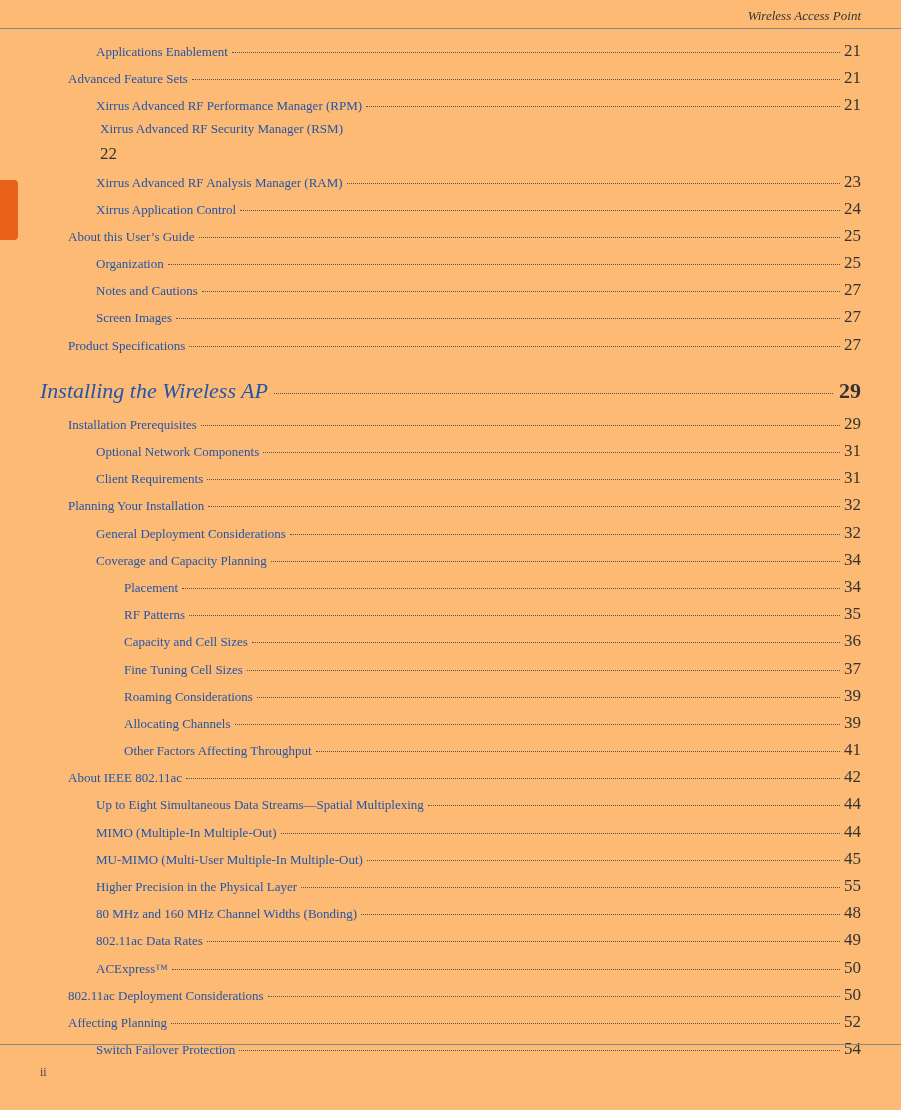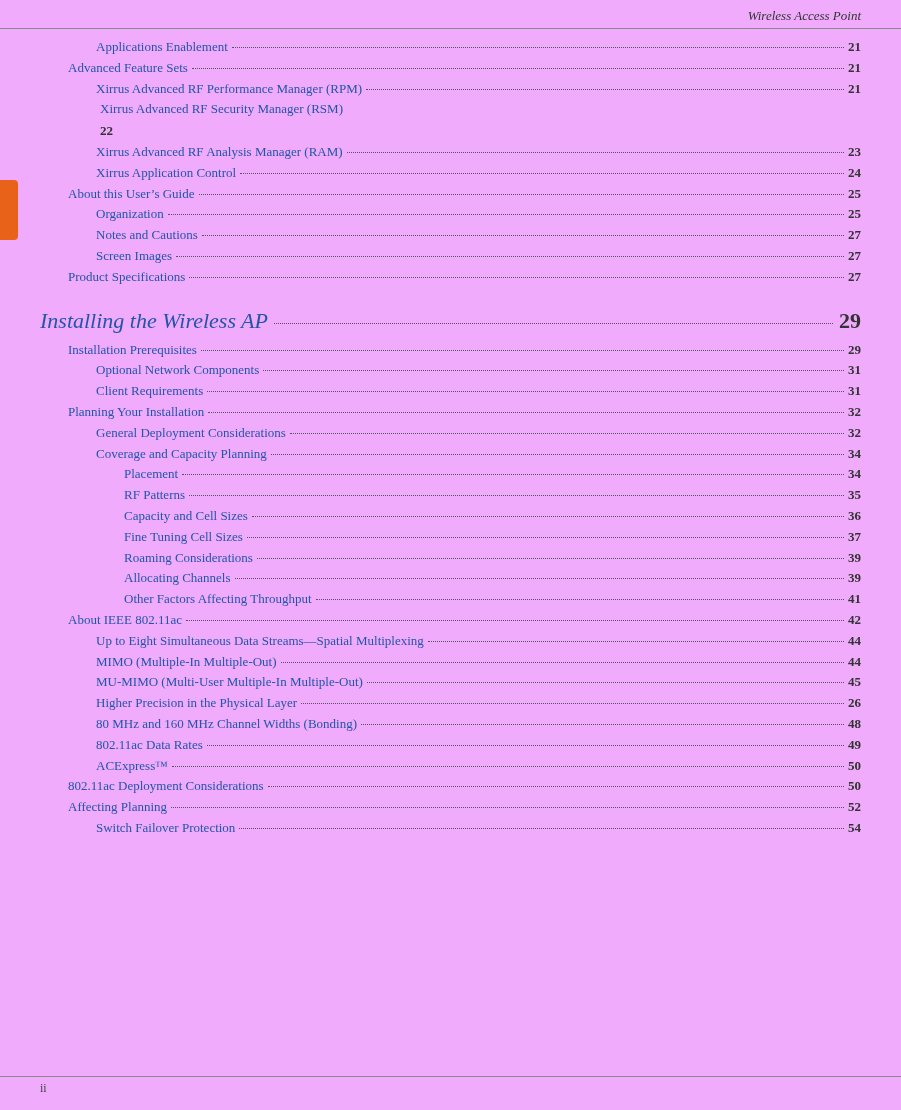--- a/index.html
+++ b/index.html
@@ -9,21 +9,21 @@
       width: 901px;
       min-height: 1110px;
       position: relative;
       overflow: hidden;
     }
 
     .page-container {
       width: 901px;
       min-height: 1110px;
       position: relative;
-      background: #f0abfc;
+      background: #fdba74;
     }
 
     
     .header {
       display: flex;
       justify-content: flex-end;
       padding: 8px 40px 4px 40px;
       border-bottom: 1.5px solid #888;
     }
     .header-title {
@@ -31,21 +31,21 @@
       color: #333;
       font-style: italic;
     }
 
     
     .footer {
       position: absolute;
       bottom: 10px;
       left: 0; right: 0;
       border-top: 1.5px solid #888;
-      padding: 4px 40px;
+      padding: 20px 40px;
       font-size: 12px;
       color: #444;
     }
 
     
     .left-tab {
       position: absolute;
       left: 0;
       top: 180px;
       width: 18px;
@@ -73,22 +73,21 @@
     .toc-dots {
       flex: 1;
       border-bottom: 1px dotted #555;
       margin: 0 4px;
       position: relative;
       bottom: 3px;
     }
     .toc-num {
       white-space: nowrap;
       color: #333;
-      font-size: 13px;
-      font-weight: bold;
+      font-size: 17px;
     }
 
     
     .section-heading {
       margin: 20px 0 6px 0;
       display: flex;
       align-items: baseline;
     }
     .section-heading-text {
       font-size: 22px;
@@ -269,21 +268,21 @@
           <span class="toc-num">44</span>
         </div>
         <div class="toc-entry" style="padding-left: 56px;">
           <span class="toc-text">MU-MIMO (Multi-User Multiple-In Multiple-Out)</span>
           <span class="toc-dots"></span>
           <span class="toc-num">45</span>
         </div>
         <div class="toc-entry" style="padding-left: 56px;">
           <span class="toc-text">Higher Precision in the Physical Layer</span>
           <span class="toc-dots"></span>
-          <span class="toc-num">26</span>
+          <span class="toc-num">55</span>
         </div>
         <div class="toc-entry" style="padding-left: 56px;">
           <span class="toc-text">80 MHz and 160 MHz Channel Widths (Bonding)</span>
           <span class="toc-dots"></span>
           <span class="toc-num">48</span>
         </div>
         <div class="toc-entry" style="padding-left: 56px;">
           <span class="toc-text">802.11ac Data Rates</span>
           <span class="toc-dots"></span>
           <span class="toc-num">49</span>

